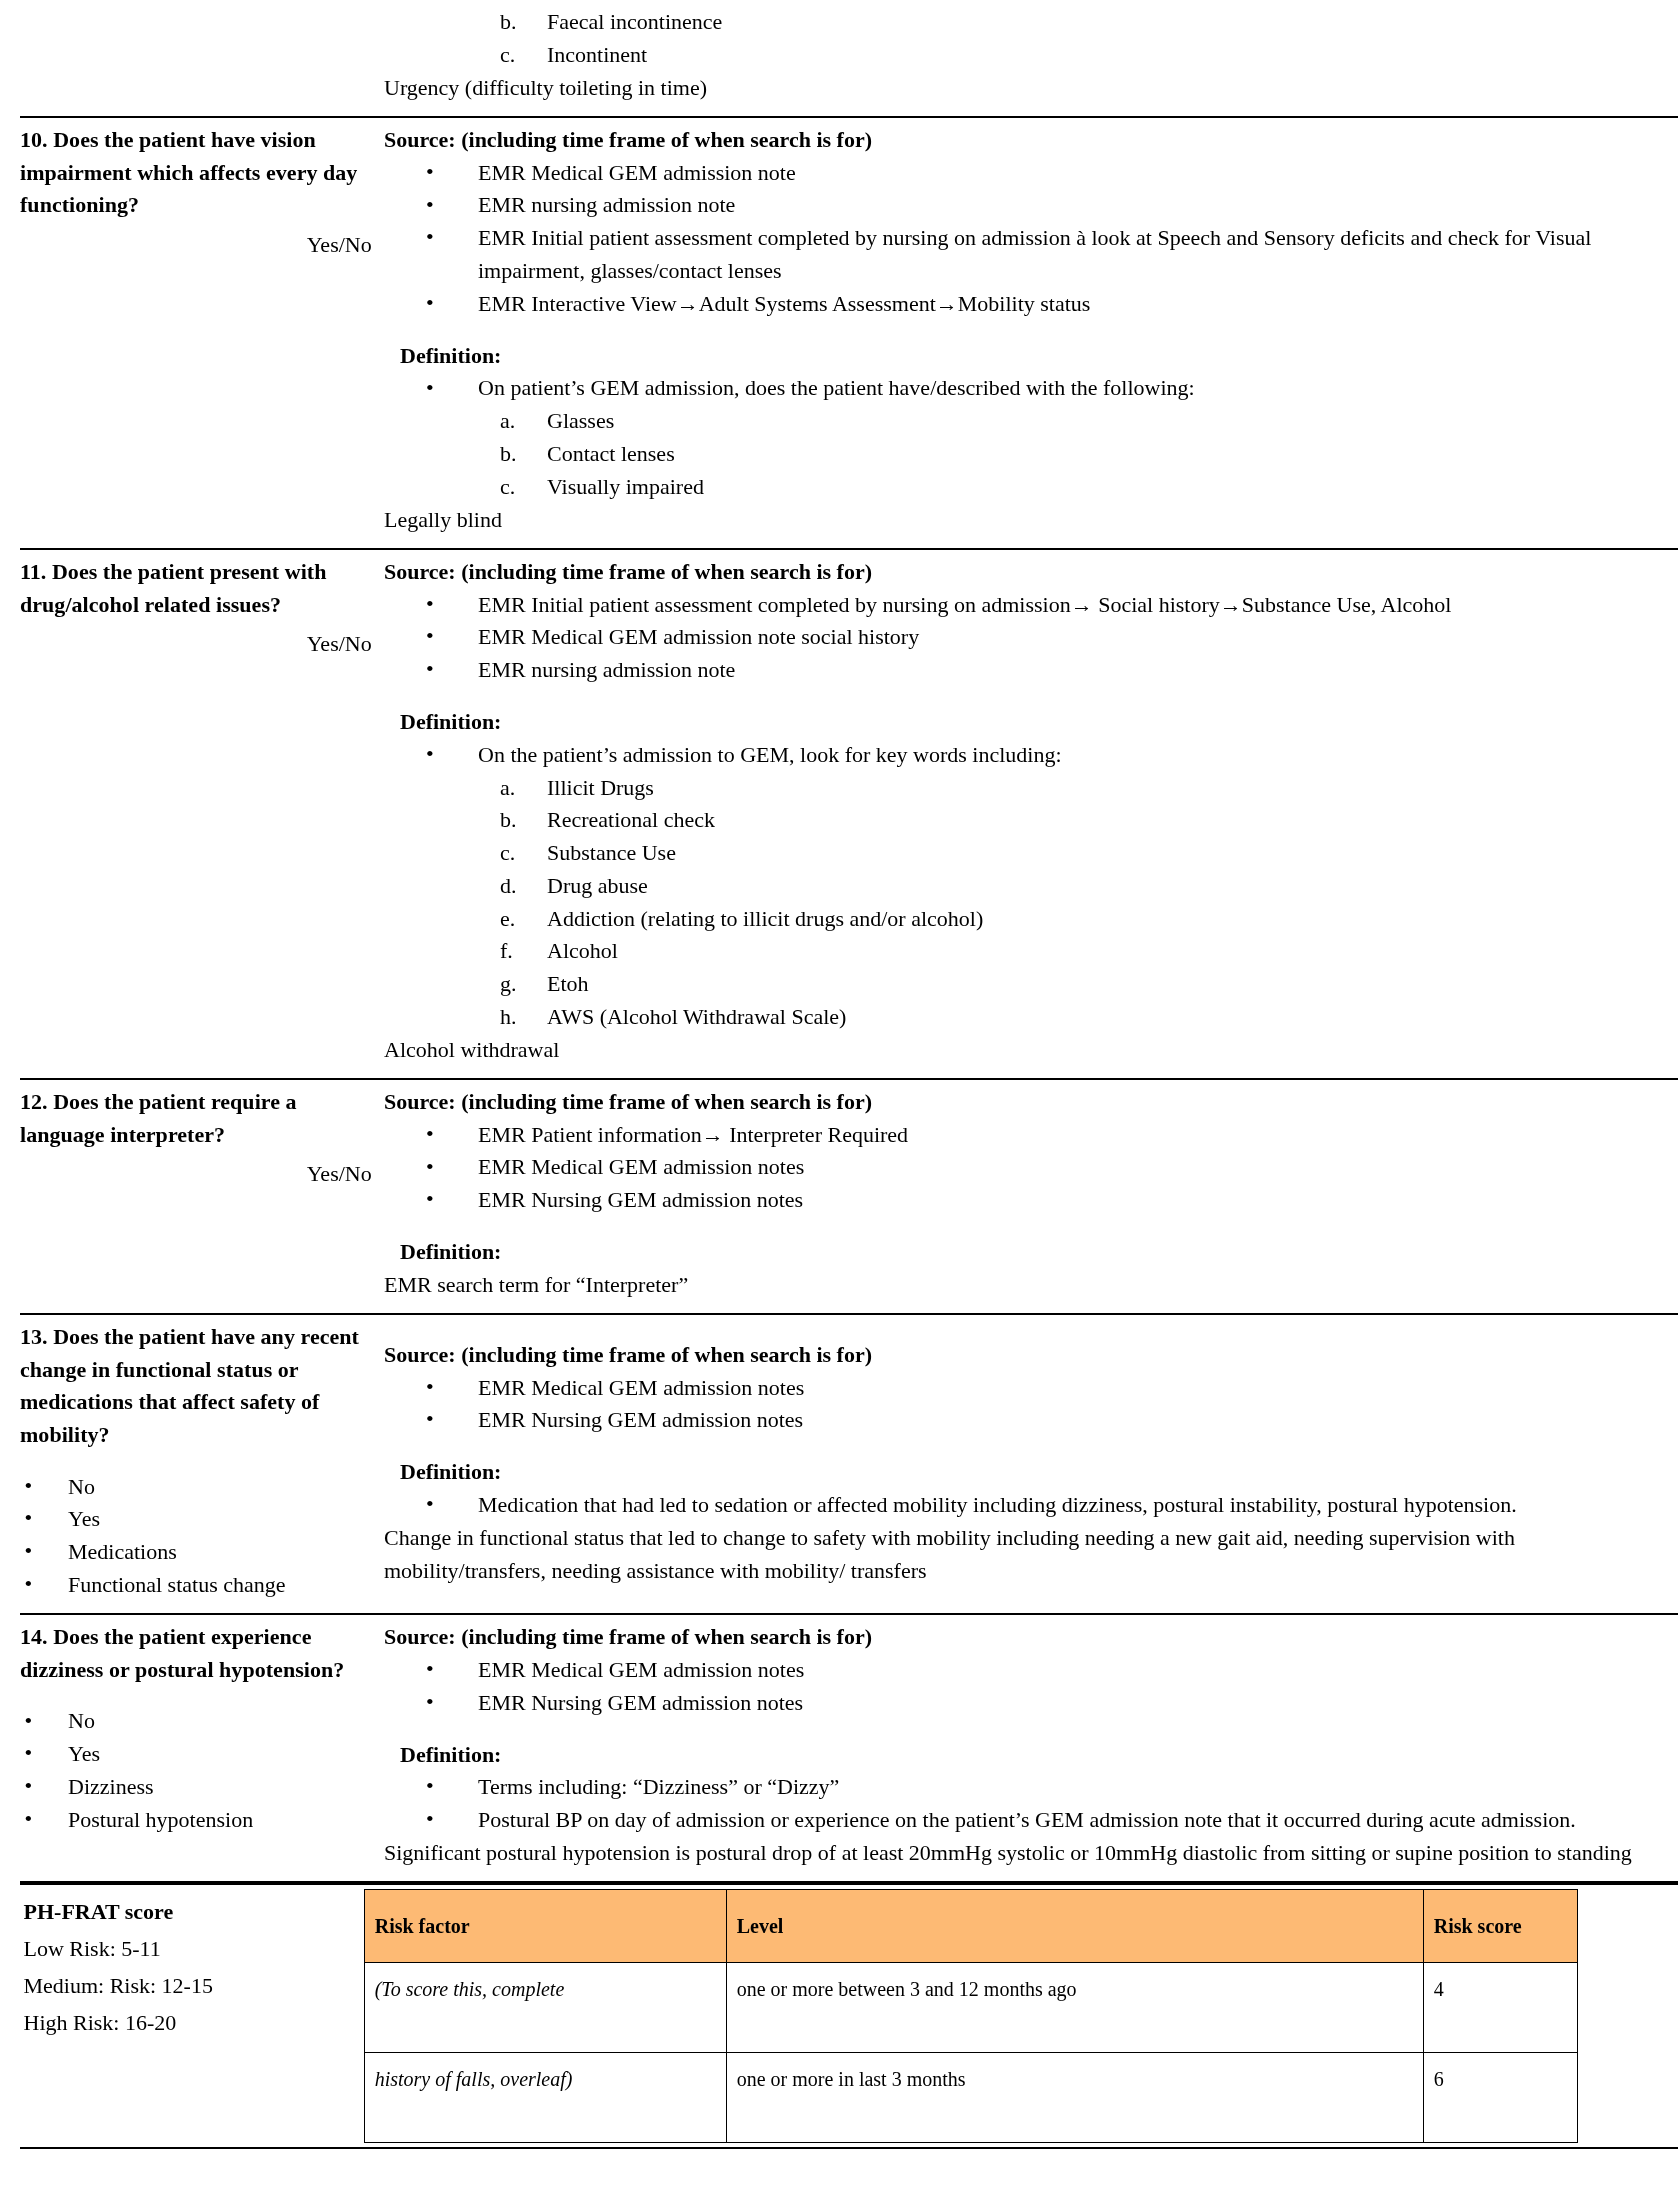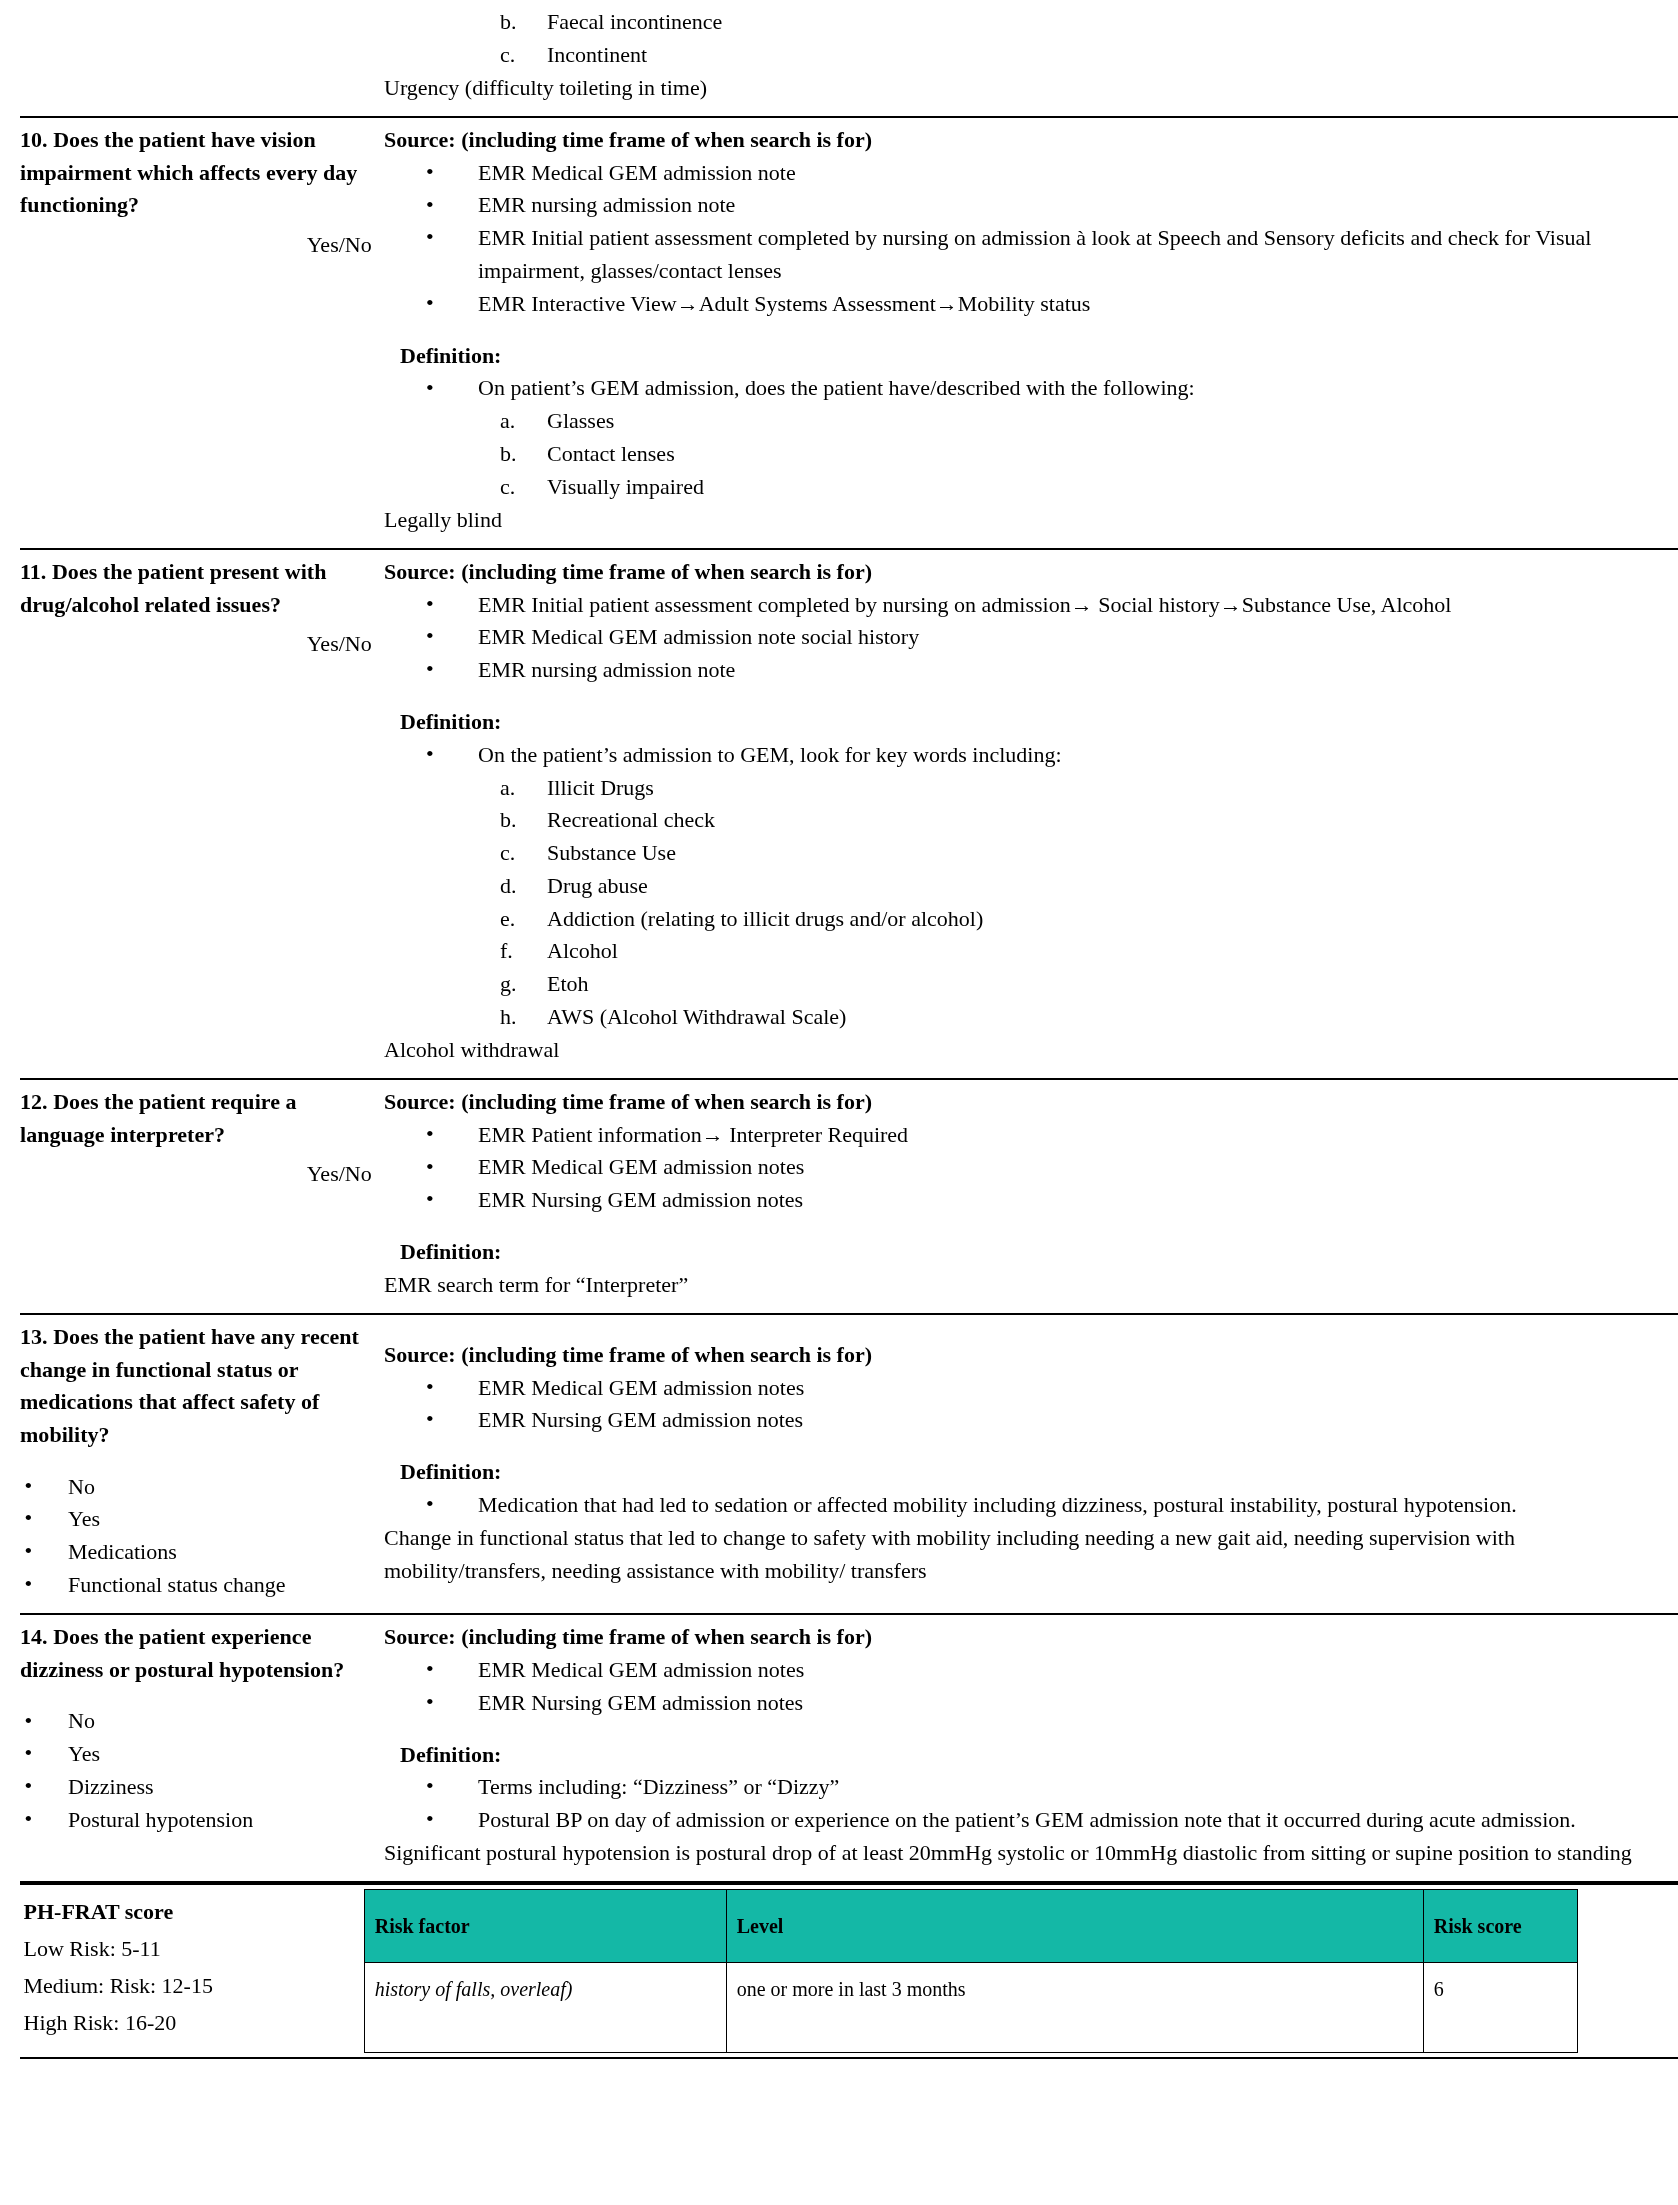--- a/index.html
+++ b/index.html
@@ -179,21 +179,21 @@
   table.frat th, table.frat td {
     border: 1.3px solid #000;
     vertical-align: top;
     font-size: 20px;
     line-height: 1.45;
     padding: 11.5px 8px 11.5px 9.7px;
     text-align: left;
     font-weight: normal;
   }
   table.frat thead th {
-    background: #14b8a6;
+    background: #fdba74;
     font-weight: bold;
     height: 64px;
     vertical-align: middle;
     padding-top: 4.4px;
     padding-bottom: 4.4px;
   }
   table.frat tbody td { height: 66px; }
   table.frat tbody td.italic { font-style: italic; }
 </style>
 </head>
@@ -361,20 +361,25 @@
           </colgroup>
         <thead>
           <tr>
             <th>Risk factor</th>
             <th>Level</th>
             <th>Risk score</th>
           </tr>
         </thead>
         <tbody>
           <tr>
+            <td class="italic">(To score this, complete</td>
+            <td>one or more between 3 and 12 months ago</td>
+            <td>4</td>
+          </tr>
+          <tr>
             <td class="italic">history of falls, overleaf)</td>
             <td>one or more in last 3 months</td>
             <td>6</td>
           </tr>
         </tbody>
       </table>
     </div>
   </div>
 
 </div>

